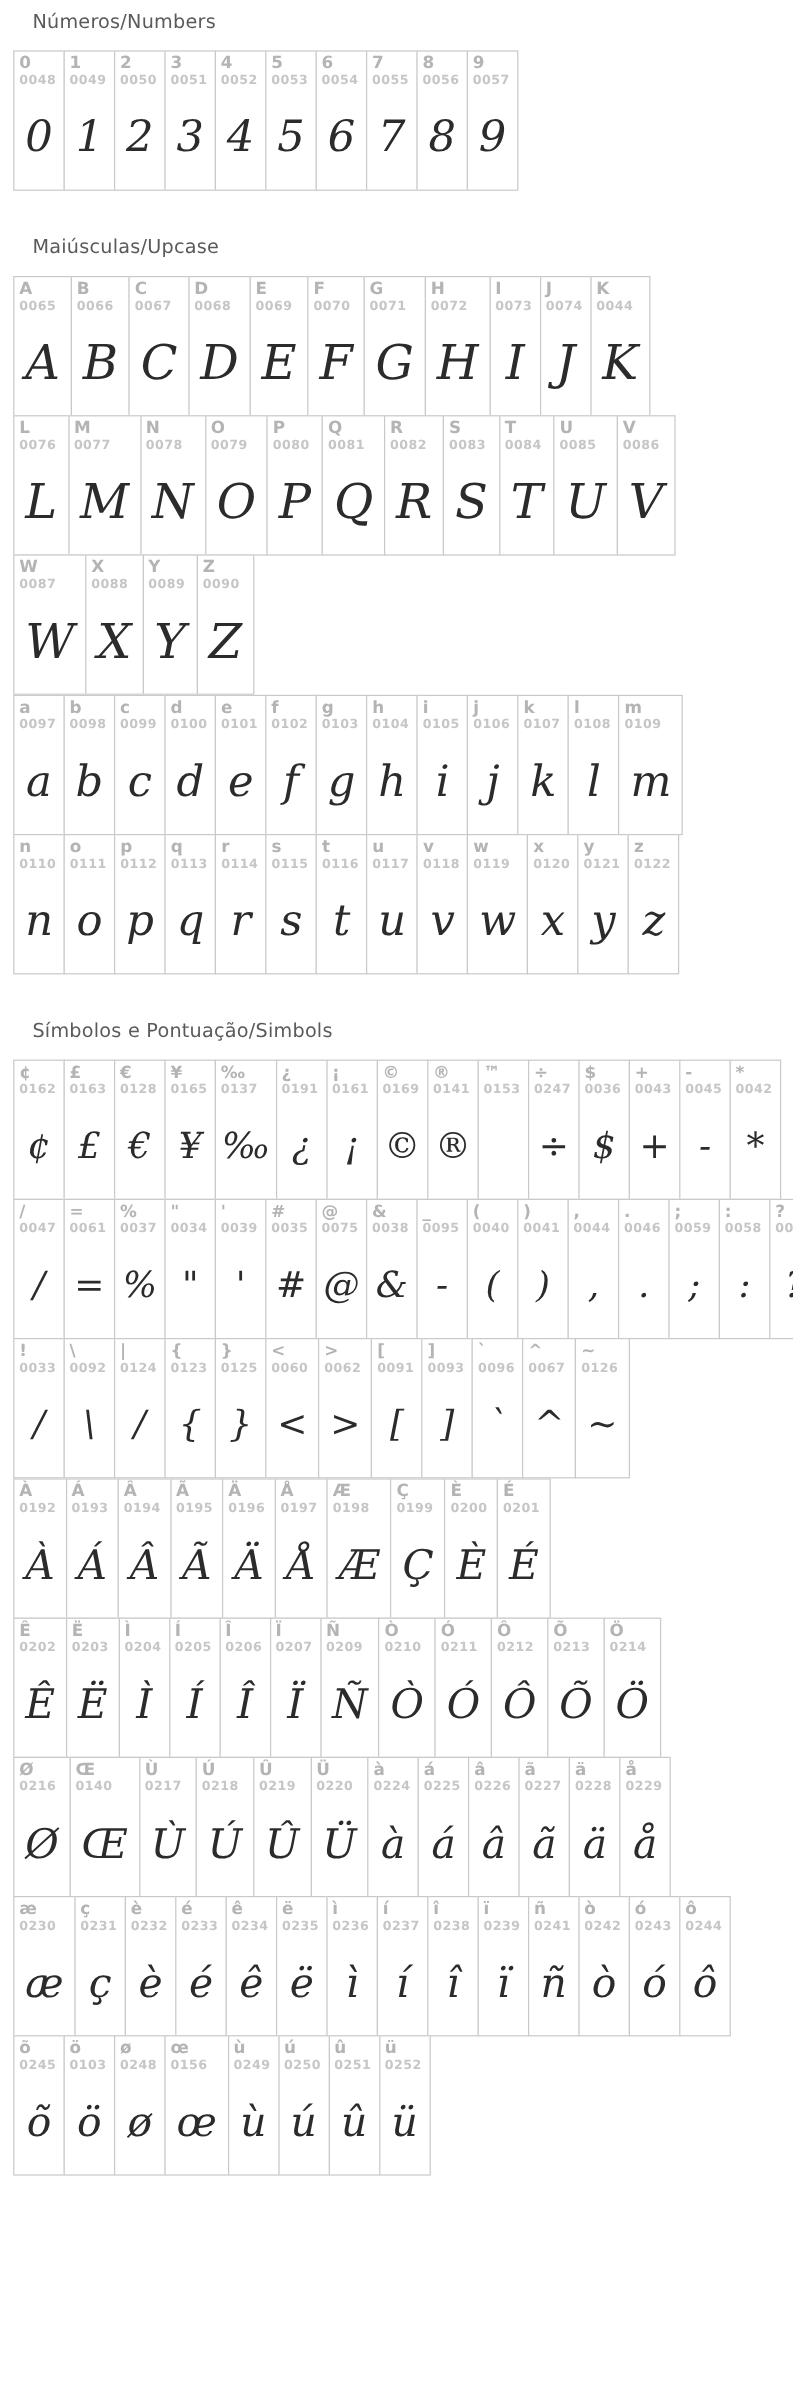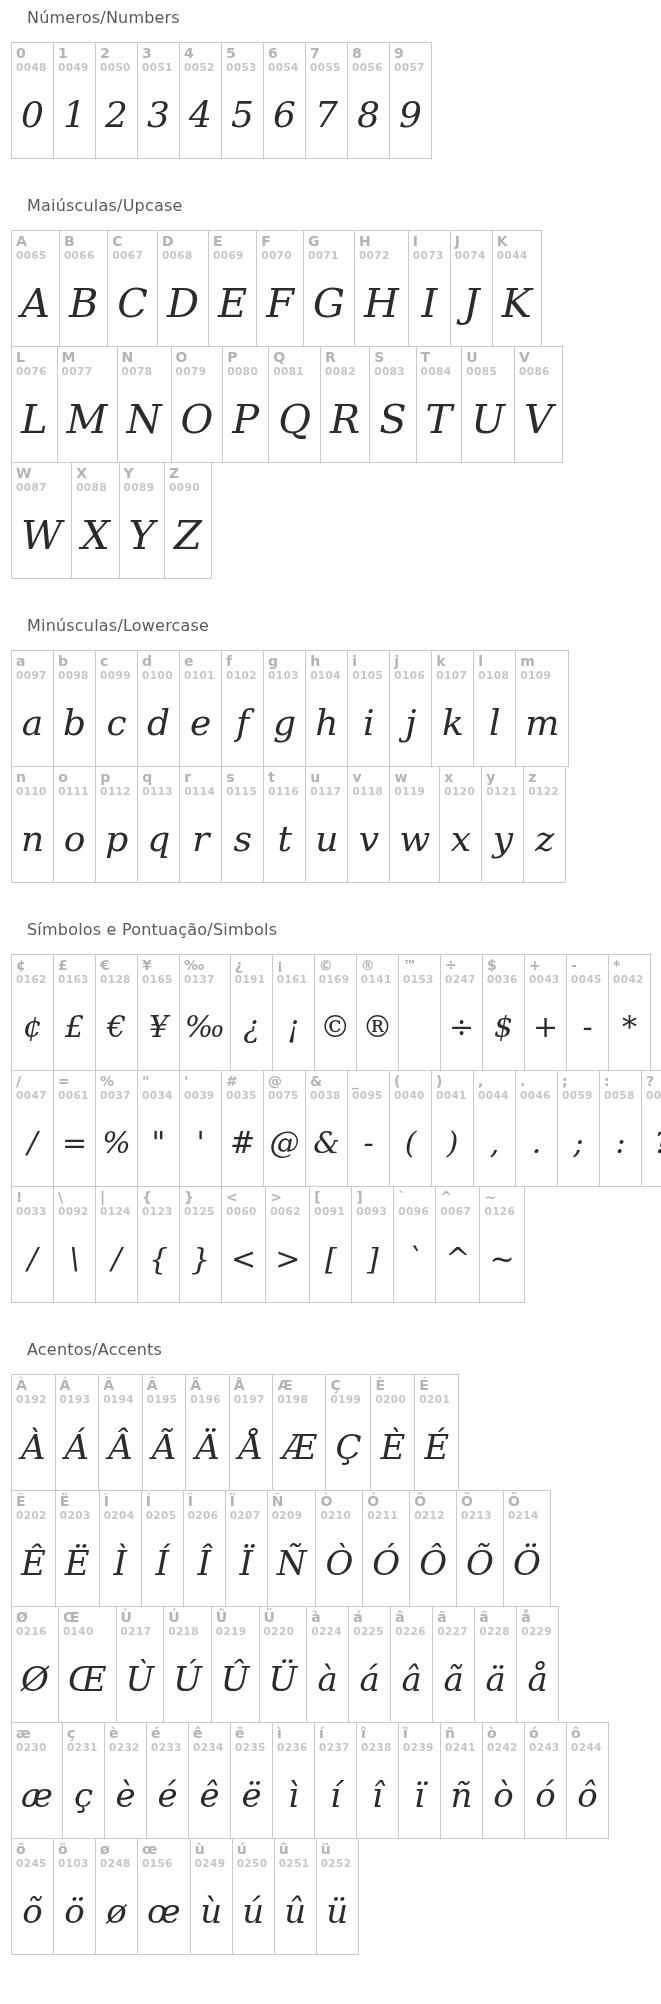--- a/index.html
+++ b/index.html
@@ -259,21 +259,20 @@
           <div class="cell-glyph">Y</div>
         </div>
         <div class="glyph-cell">
           <div class="cell-char">Z</div>
           <div class="cell-code">0090</div>
           <div class="cell-glyph">Z</div>
         </div>
       </div>
     </section>
     <section class="glyph-section sec-lowercase">
-      <h2 class="section-title">Minúsculas/Lowercase</h2>
       <div class="glyph-row">
         <div class="glyph-cell">
           <div class="cell-char">a</div>
           <div class="cell-code">0097</div>
           <div class="cell-glyph">a</div>
         </div>
         <div class="glyph-cell">
           <div class="cell-char">b</div>
           <div class="cell-code">0098</div>
           <div class="cell-glyph">b</div>
@@ -620,21 +619,20 @@
           <div class="cell-glyph">^</div>
         </div>
         <div class="glyph-cell">
           <div class="cell-char">~</div>
           <div class="cell-code">0126</div>
           <div class="cell-glyph">~</div>
         </div>
       </div>
     </section>
     <section class="glyph-section sec-accents">
-      <h2 class="section-title">Acentos/Accents</h2>
       <div class="glyph-row">
         <div class="glyph-cell">
           <div class="cell-char">À</div>
           <div class="cell-code">0192</div>
           <div class="cell-glyph">À</div>
         </div>
         <div class="glyph-cell">
           <div class="cell-char">Á</div>
           <div class="cell-code">0193</div>
           <div class="cell-glyph">Á</div>

